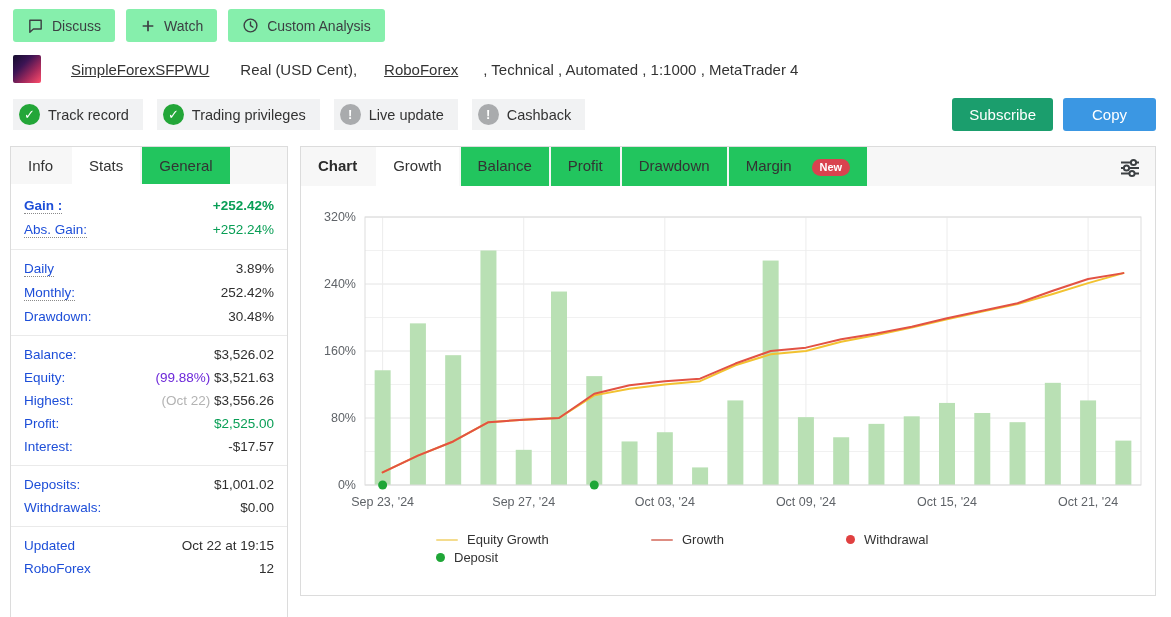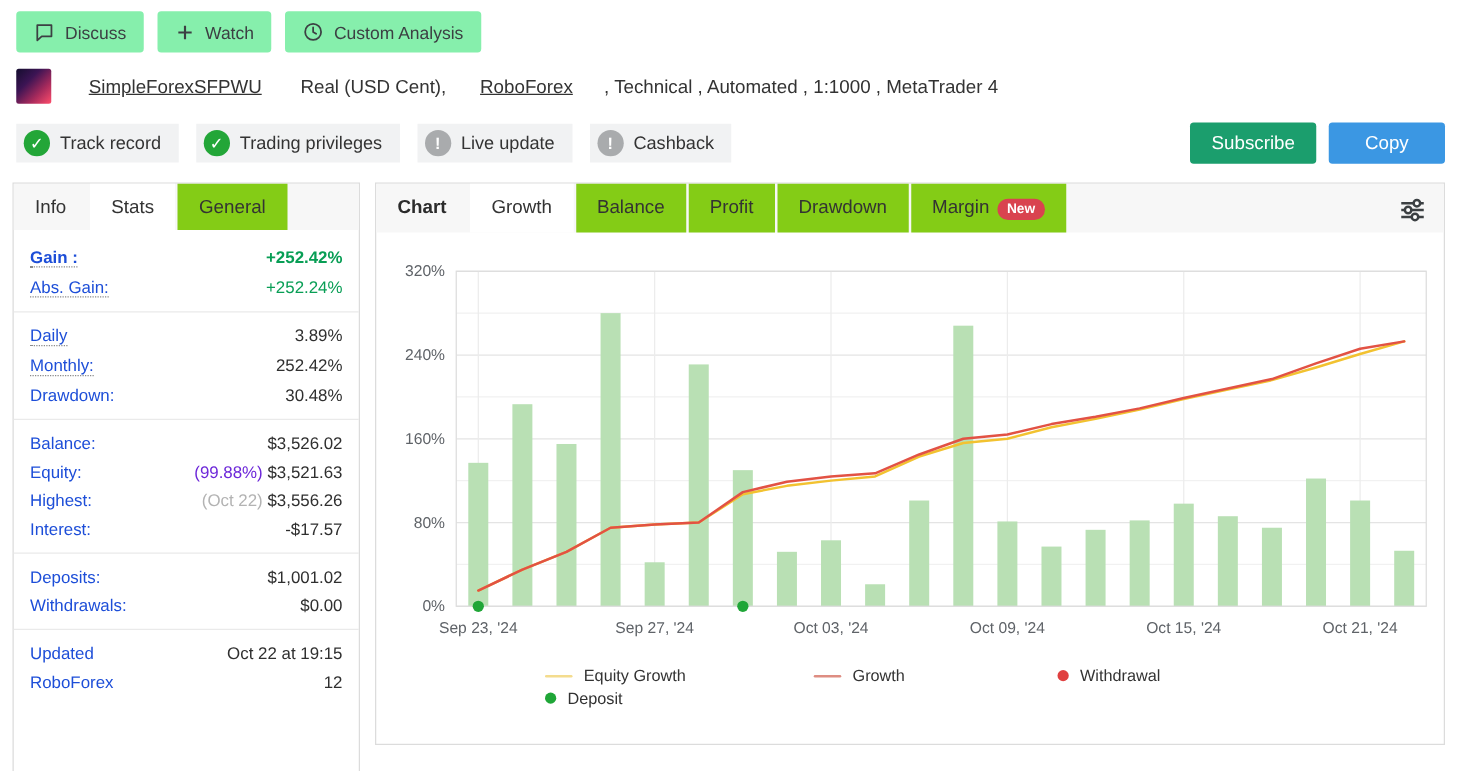--- a/index.html
+++ b/index.html
@@ -34,24 +34,24 @@
   .btn-copy { background:#3b97e3; color:#fff; border:none; font-size:15px; padding:8px 29px; border-radius:3px; cursor:pointer; }
 
   .main { display:flex; gap:12px; padding:15px 15px 0 10px; align-items:flex-start; }
   .panel { background:#fff; border:1px solid #dcdcdc; }
   .side { width:278px; flex:none; height:553px; }
   .chartp { flex:1; height:450px; position:relative; }
 
   .tabbar { display:flex; background:#f7f7f7; align-items:stretch; }
   .tab { padding:10px 17px; font-size:15px; color:#333; cursor:pointer; margin-right:2px; white-space:nowrap; }
   .tab.active { background:#fff; }
-  .tab.gray { background:#84cc16; }
+  .tab.gray { background:#22c55e; }
   .tab.plain-bold { font-weight:700; color:#2b2b2b; }
   .newpill { display:inline-block; background:#d9434f; color:#fff; font-size:11px; font-weight:700;
-             padding:2px 8px 3px; border-radius:10px; margin-left:6px; }
+             padding:2px 8px 3px; border-radius:10px; margin-left:20px; }
 
   .stat-group { padding:7px 0; border-top:1px solid #eaeaea; }
   .stat-group:first-child { border-top:none; padding-top:10px; }
   .stat-row { display:flex; justify-content:space-between; align-items:baseline; padding:4px 13px; font-size:13.5px; }
   .stat-label { color:#1d4ed8; }
   .stat-label.dotted { border-bottom:1px dotted #8a8a8a; cursor:help; }
   .stat-label.bold { font-weight:700; }
   .stat-value { color:#2f2f2f; text-align:right; }
   .stat-value.green { color:#089e55; }
   .stat-value.bold { font-weight:700; }
@@ -170,20 +170,24 @@
             <span class="stat-label">Balance:</span>
             <span class="stat-value">$3,526.02</span>
           </div>
           <div class="stat-row">
             <span class="stat-label">Equity:</span>
             <span class="stat-value"><span class="stat-prefix dark">(99.88%) </span>$3,521.63</span>
           </div>
           <div class="stat-row">
             <span class="stat-label">Highest:</span>
             <span class="stat-value"><span class="stat-prefix light">(Oct 22) </span>$3,556.26</span>
+          </div>
+          <div class="stat-row">
+            <span class="stat-label">Profit:</span>
+            <span class="stat-value green">$2,525.00</span>
           </div>
           <div class="stat-row">
             <span class="stat-label">Interest:</span>
             <span class="stat-value">-$17.57</span>
           </div>
         </div>
         <div class="stat-group">
           <div class="stat-row">
             <span class="stat-label">Deposits:</span>
             <span class="stat-value">$1,001.02</span>

